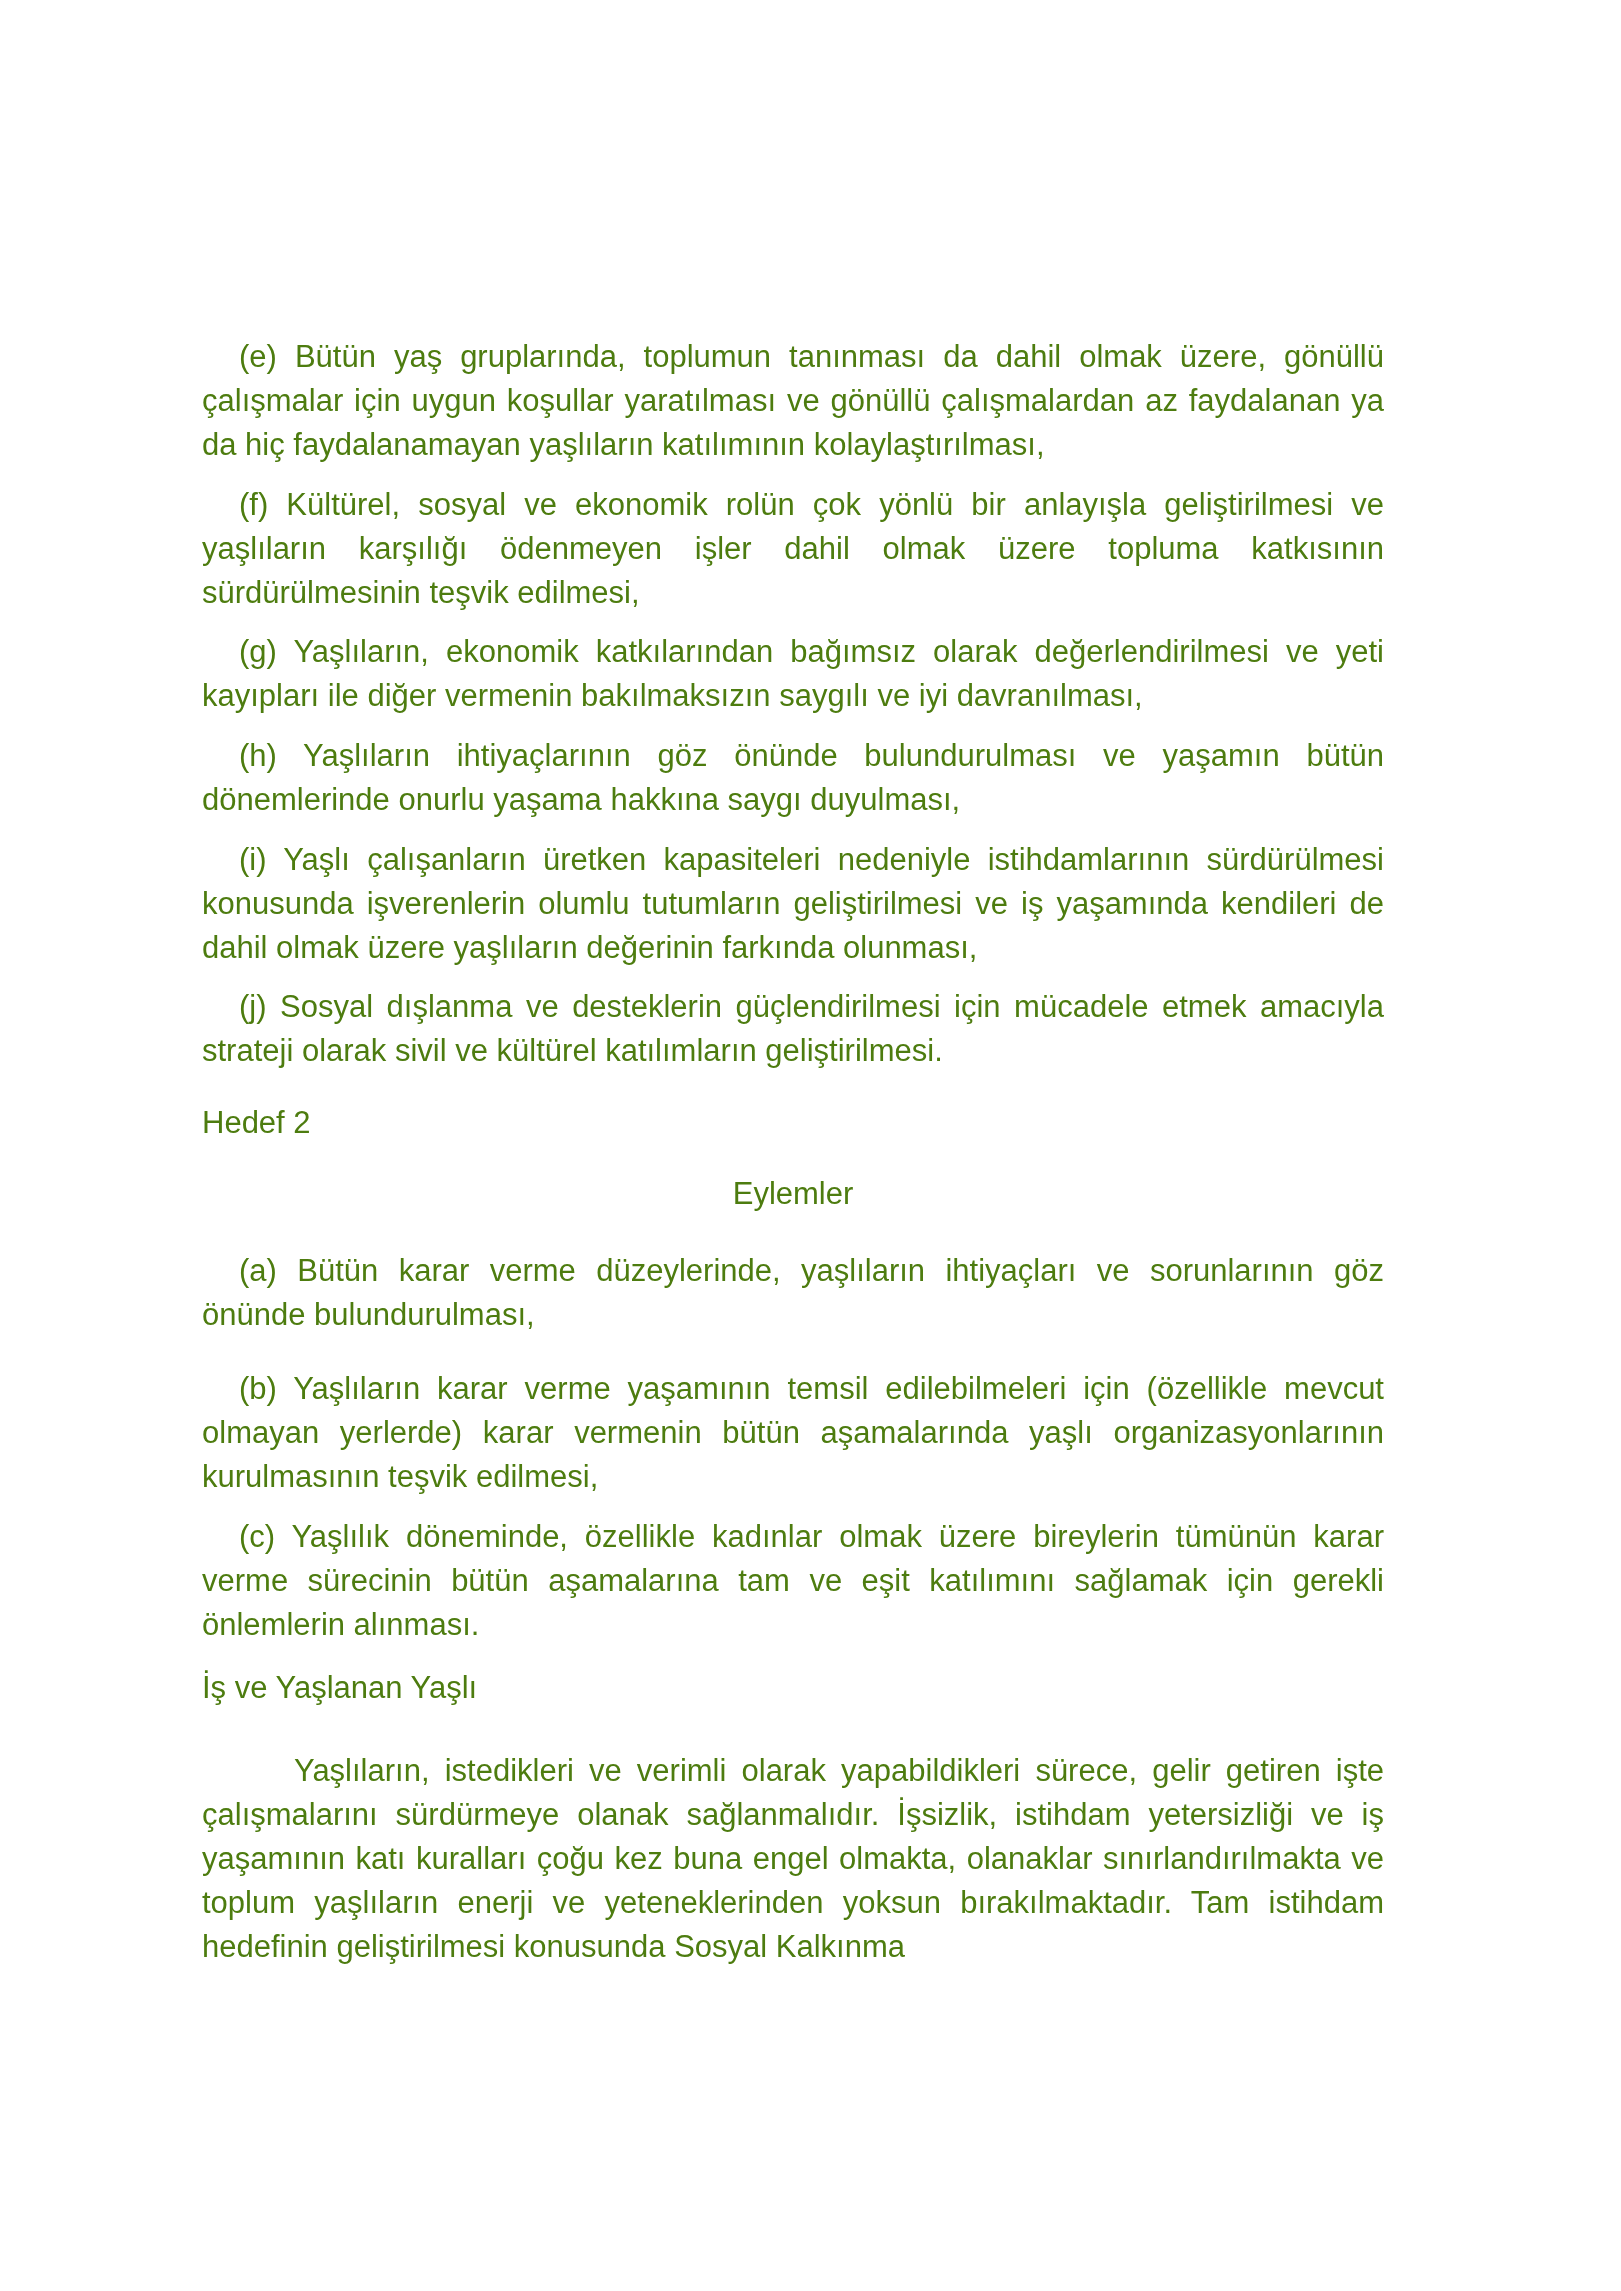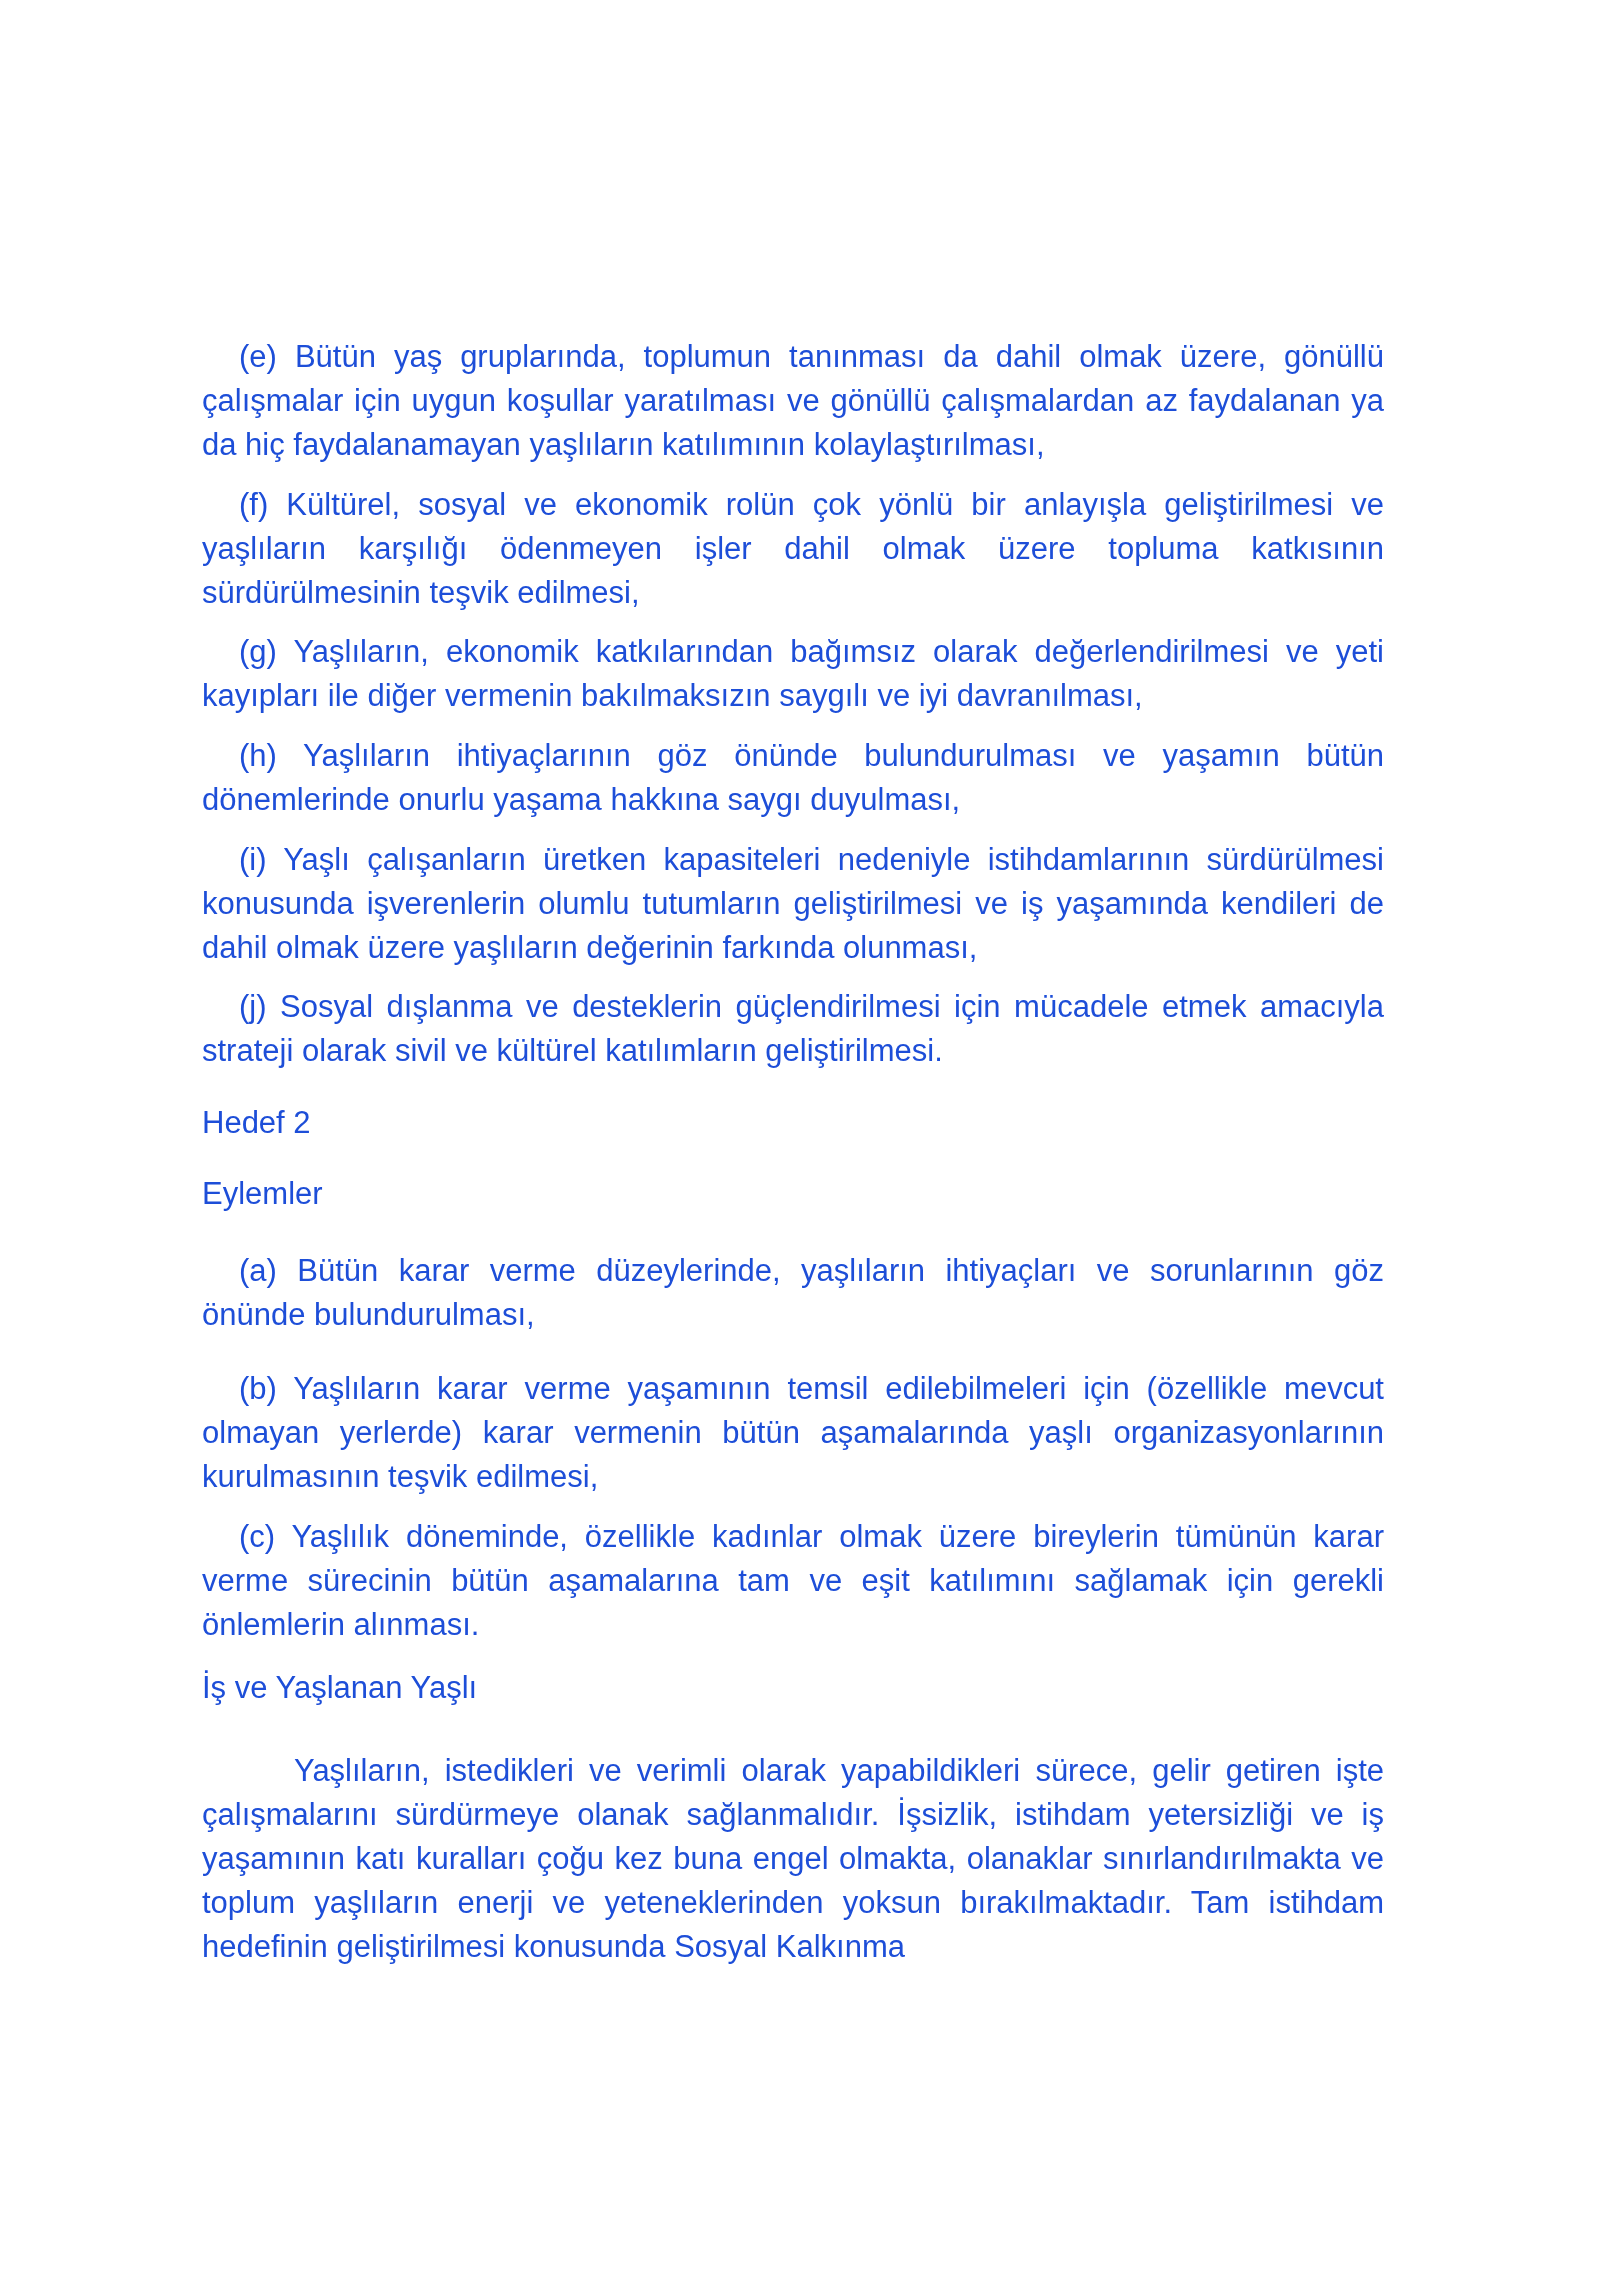--- a/index.html
+++ b/index.html
@@ -5,21 +5,21 @@
   html, body {
     margin: 0;
     padding: 0;
     background: #ffffff;
   }
   .page {
     position: relative;
     width: 1621px;
     height: 2292px;
     background: #ffffff;
-    color: #1d4ed8;
+    color: #4d7c0f;
     font-family: "Liberation Sans", "DejaVu Sans", sans-serif;
     font-size: 31px;
     line-height: 44px;
     box-sizing: border-box;
     padding: 335px 237px 0 202px;
     overflow: hidden;
   }
   .para {
     margin: 0 0 15.7px 0;
     text-align: justify;
@@ -29,21 +29,21 @@
     text-indent: 92px;
   }
   .line {
     margin: 0 0 15.7px 0;
     text-align: left;
     text-indent: 0;
   }
   .mb-18 { margin-bottom: 30px; }
   .mb-28 { margin-bottom: 27.4px; }
   .mb-32 { margin-bottom: 31px; }
-  .mb-34 { margin-bottom: 33px; }
+  .mb-34 { margin-bottom: 33px; text-align: center; }
   .mb-40 { margin-bottom: 39px; }
   .mb-46 { margin-bottom: 19px; }
   .mb-0  { margin-bottom: 0; }
 </style>
 </head>
 <body>
 
 <div class="page">
   <p class="para">(e) Bütün yaş  gruplarında, toplumun tanınması da dahil olmak üzere, gönüllü çalışmalar için uygun koşullar yaratılması ve gönüllü çalışmalardan az faydalanan  ya da hiç faydalanamayan yaşlıların katılımının kolaylaştırılması,</p>
   <p class="para">(f) Kültürel, sosyal ve ekonomik rolün çok yönlü bir anlayışla geliştirilmesi ve yaşlıların karşılığı ödenmeyen işler dahil olmak üzere topluma katkısının sürdürülmesinin teşvik edilmesi,</p>

